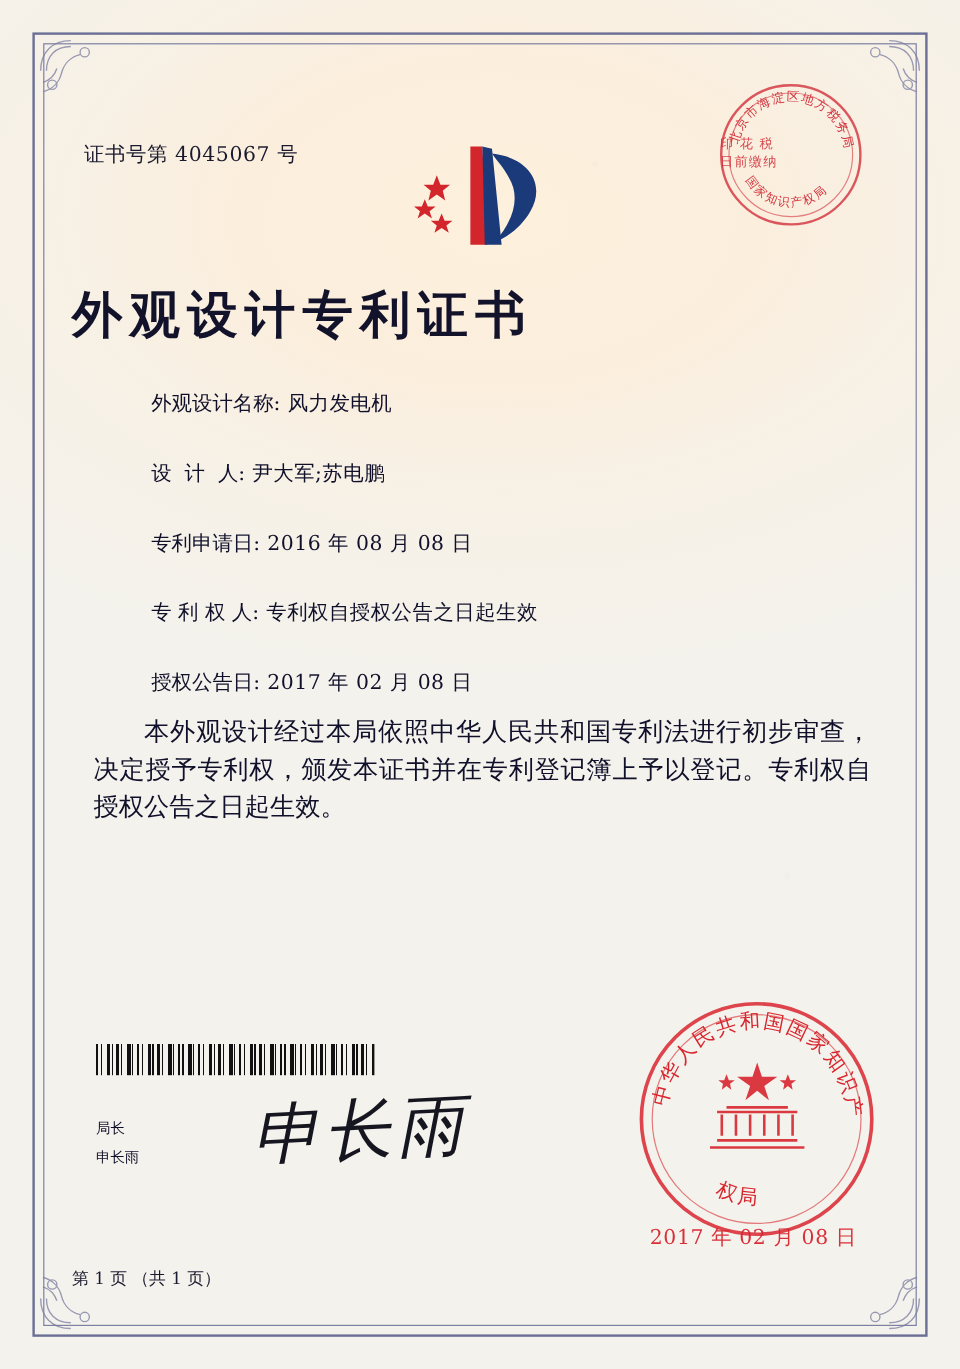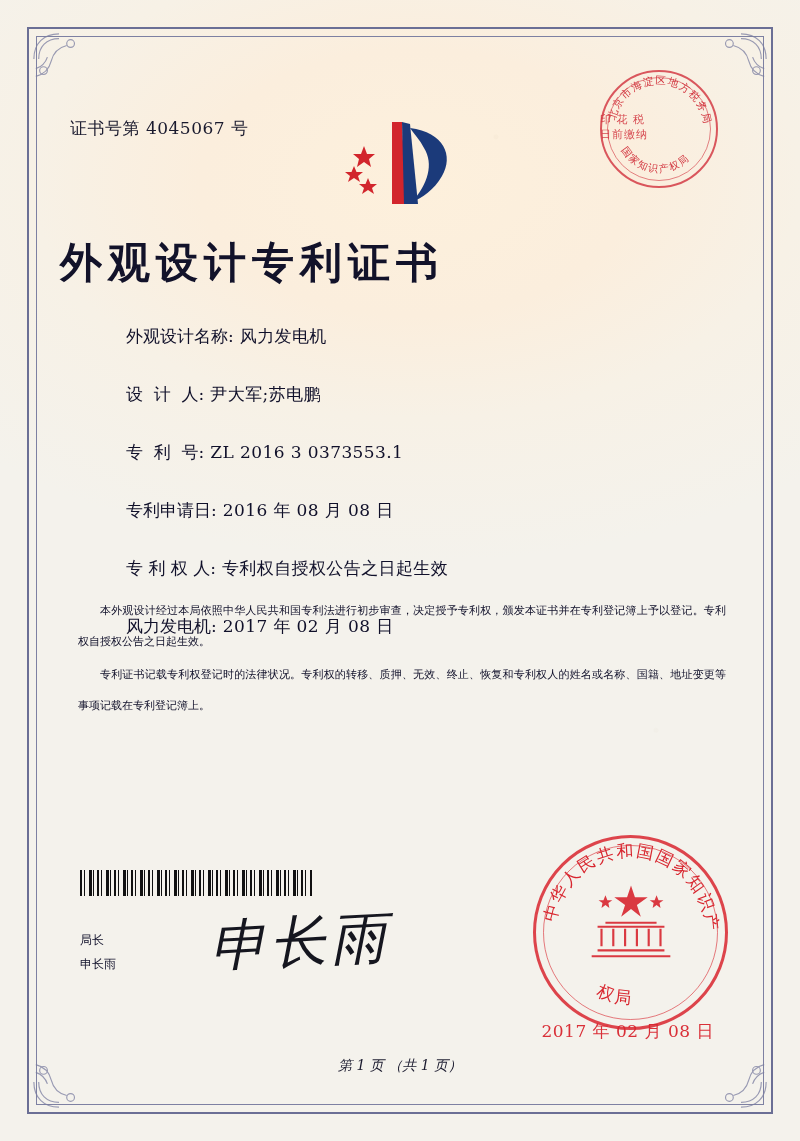--- a/index.html
+++ b/index.html
@@ -161,21 +161,21 @@
   .field-value {
     margin-left: 6px;
     letter-spacing: .4px;
   }
 
   .body-text {
     position: absolute;
     left: 18px;
     right: 14px;
     top: 535px;
-    font-size: 11px;
+    font-size: 21px;
     line-height: 31px;
     color: #10102a;
     text-align: justify;
     font-family: "DejaVu Serif", serif;
   }
   .body-text p {
     margin: 0 0 2px 0;
     text-indent: 2em;
   }
 
@@ -257,25 +257,23 @@
     color: #d8262f;
     font-family: "DejaVu Serif", serif;
     letter-spacing: .5px;
     opacity: .95;
   }
 
   .footer {
     position: absolute;
     left: 0; right: 0;
     bottom: 6px;
-    text-align: center;
     font-size: 14px;
     color: #1a1a2e;
     font-family: "DejaVu Serif", serif;
-    font-style: italic;
   }
 </style>
 </head>
 <body>
 
 <div class="page">
   <div class="paper-noise"></div>
 
   <div class="frame-outer"></div>
   <div class="frame-inner"></div>
@@ -375,40 +373,35 @@
     <div class="fields">
       <div class="field-row">
         <span class="field-label">外观设计名称:</span>
         <span class="field-value">风力发电机</span>
       </div>
       <div class="field-row">
         <span class="field-label">设  计  人:</span>
         <span class="field-value">尹大军;苏电鹏</span>
       </div>
       <div class="field-row">
-        <span class="field-label">专  利  号:</span>
-        <span class="field-value">ZL 2016 3 0373553.1</span>
-      </div>
-      <div class="field-row">
         <span class="field-label">专利申请日:</span>
         <span class="field-value">2016 年 08 月 08 日</span>
       </div>
       <div class="field-row">
         <span class="field-label">专 利 权 人:</span>
         <span class="field-value">专利权自授权公告之日起生效</span>
       </div>
       <div class="field-row">
-        <span class="field-label">风力发电机:</span>
+        <span class="field-label">授权公告日:</span>
         <span class="field-value">2017 年 02 月 08 日</span>
       </div>
     </div>
 
     <div class="body-text">
       <p>本外观设计经过本局依照中华人民共和国专利法进行初步审查，决定授予专利权，颁发本证书并在专利登记簿上予以登记。专利权自授权公告之日起生效。</p>
-      <p>专利证书记载专利权登记时的法律状况。专利权的转移、质押、无效、终止、恢复和专利权人的姓名或名称、国籍、地址变更等事项记载在专利登记簿上。</p>
     </div>
 
     <div class="barcode"></div>
 
     <div class="director">
       <div>局长</div>
       <div>申长雨</div>
     </div>
 
     <div class="signature">申长雨</div>

